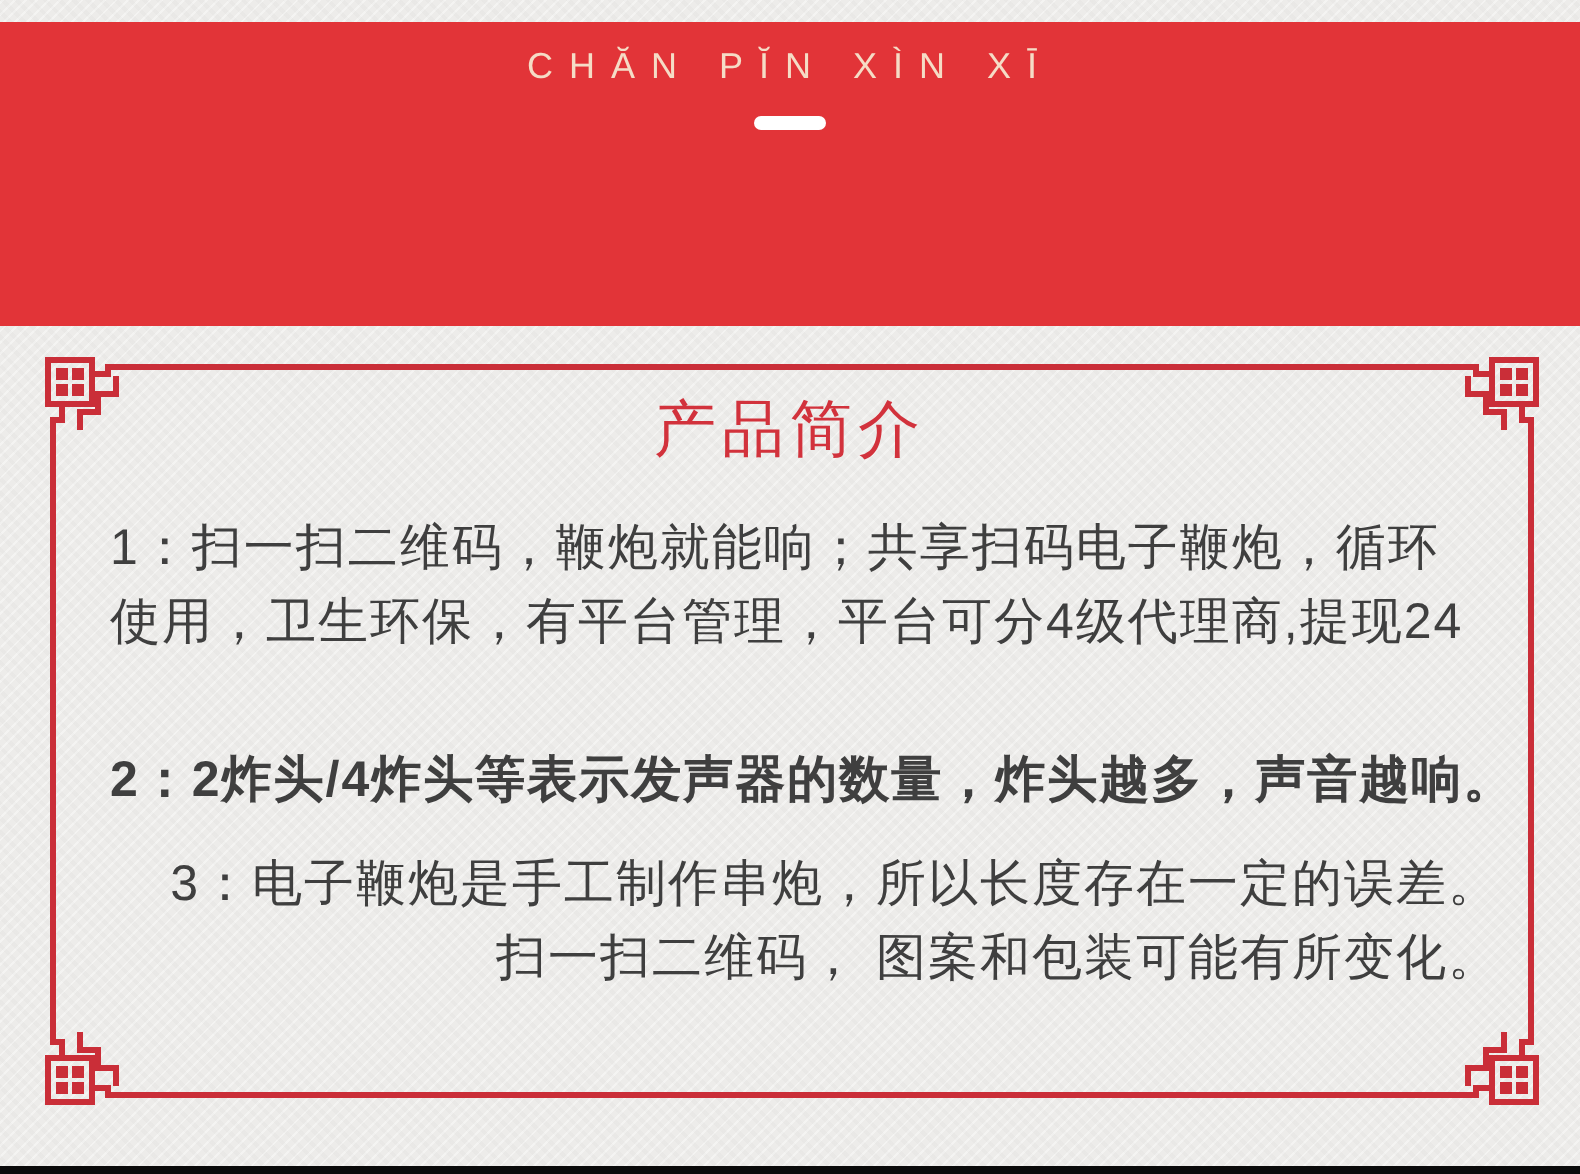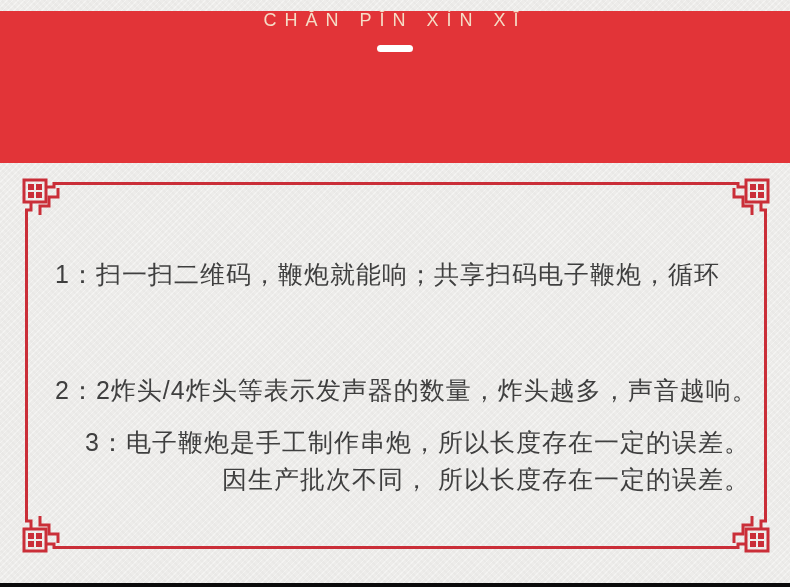--- a/index.html
+++ b/index.html
@@ -14,37 +14,37 @@
   .banner {
     position:absolute; top:11px; left:0; width:790px; height:152px;
     background:#e23438;
     display:flex; flex-direction:column; align-items:center;
   }
   .banner-title {
     margin-top:22px; font-size:47px; line-height:1; font-weight:500;
     color:#ffffff; letter-spacing:5px; white-space:nowrap;
   }
   .banner-pinyin {
-    font-size:18px; line-height:1; font-weight:400;
+    margin-top:13px; font-size:18px; line-height:1; font-weight:400;
     color:#f5dcc6; letter-spacing:8px; white-space:nowrap;
   }
   .banner-dash {
     margin-top:16px; width:36px; height:7px; background:#ffffff; border-radius:4px;
   }
   .frame { position:absolute; top:0; left:0; pointer-events:none; }
   .heading {
     position:absolute; top:198px; left:0; width:790px; text-align:center;
     font-size:31px; line-height:1.1; color:#d2323c; letter-spacing:3px; font-weight:500;
   }
   .para {
     position:absolute; left:55px; width:695px;
     color:#3f3f3f; font-size:25px; line-height:37px; letter-spacing:1px;
   }
   .para-1 { top:256px; }
-  .para-2 { top:372px; }
+  .para-2 { top:372px;font-weight:bold; }
   .para-3 { top:424px;text-align:right; }
   .line { white-space:pre; }
   .indent { padding-left:30px; }
   .bottom-bar {
     position:absolute; left:0; bottom:0; width:790px; height:4px; background:#0b0b0b;
   }
 </style>
 </head>
 <body>
 
@@ -75,29 +75,31 @@
       <line x1="60" y1="547.5" x2="732" y2="547.5"></line>
       <line x1="26.5" y1="212" x2="26.5" y2="516"></line>
       <line x1="765.5" y1="212" x2="765.5" y2="516"></line>
     </g>
     <use href="#corner"></use>
     <use href="#corner" transform="translate(792,0) scale(-1,1)"></use>
     <use href="#corner" transform="translate(0,731) scale(1,-1)"></use>
     <use href="#corner" transform="translate(792,731) scale(-1,-1)"></use>
   </svg>
 
+  <div class="heading">产品简介</div>
 
   <div class="para para-1">
     <div class="line">1：扫一扫二维码，鞭炮就能响；共享扫码电子鞭炮，循环</div>
+    <div class="line">使用，卫生环保，有平台管理，平台可分4级代理商,提现24</div>
   </div>
 
   <div class="para para-2">
     <div class="line">2：2炸头/4炸头等表示发声器的数量，炸头越多，声音越响。</div>
   </div>
 
   <div class="para para-3">
     <div class="line">3：电子鞭炮是手工制作串炮，所以长度存在一定的误差。</div>
-    <div class="line indent">因生产批次不同， 所以长度存在一定的误差。</div>
+    <div class="line indent">扫一扫二维码， 图案和包装可能有所变化。</div>
   </div>
 
   <div class="bottom-bar"></div>
 
 </div>
 
 </body></html>

